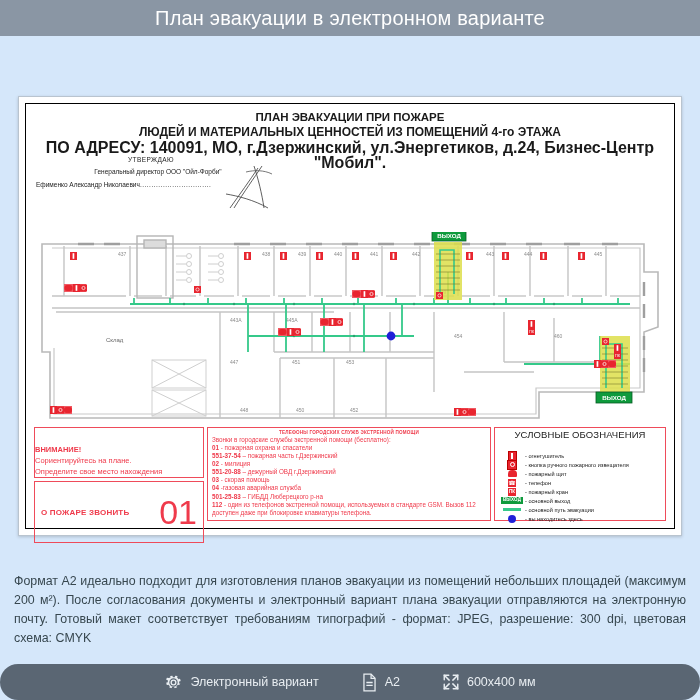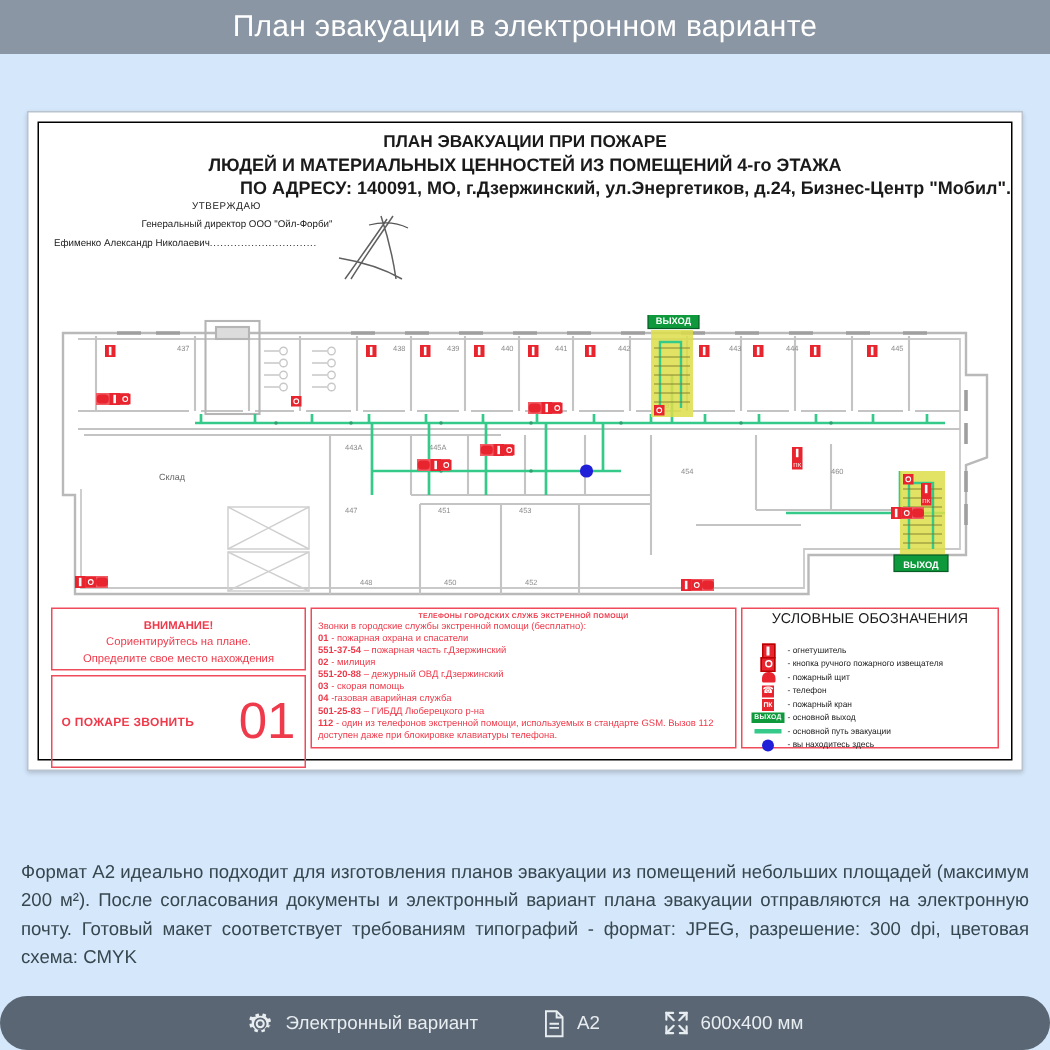--- a/index.html
+++ b/index.html
@@ -30,21 +30,21 @@
   
   .page {
     position: relative;
     height: 664px;
     background: #d5e7fa;
   }
   
   .sheet {
     position: absolute;
     left: 18px;
-    top: 38px;
+    top: 60px;
     width: 664px;
     height: 440px;
     background: #ffffff;
     border: 1px solid #b9c4cf;
     box-shadow: 0 1px 3px rgba(0,0,0,0.18);
     box-sizing: border-box;
   }
   .sheet-inner {
     position: absolute;
     left: 6px;
@@ -56,21 +56,21 @@
   }
   
   .plan-titles {
     position: absolute;
     left: 0; right: 0; top: 6px;
     text-align: center;
     color: #1a1a1a;
   }
   .plan-title-1 { font-size: 11.5px; font-weight: bold; line-height: 15px; }
   .plan-title-2 { font-size: 12px;  font-weight: bold; line-height: 15px; }
-  .plan-title-3 { font-size: 12px;  font-weight: bold; line-height: 15px; text-align: right; }
+  .plan-title-3 { font-size: 16px;  font-weight: bold; line-height: 15px; }
 
   
   .approve {
     position: absolute;
     left: 10px;
     top: 52px;
     width: 270px;
     font-size: 6.5px;
     color: #222;
   }
@@ -111,22 +111,22 @@
     flex-direction: column;
     gap: 3px;
     border: none;
   }
   .attn-top {
     border: 1px solid #ef4b5a;
     flex: 0 0 42px;
     color: #ef3a4b;
     font-size: 7.5px;
     line-height: 11px;
-    text-align: center;
-    padding-top: 5px;
+    text-align: left;
+    padding-top: 16px;
     box-sizing: border-box;
   }
   .attn-top .bold { font-weight: bold; }
   .attn-bottom {
     border: 1px solid #ef4b5a;
     flex: 1 1 auto;
     color: #ef3a4b;
     display: flex;
     align-items: center;
     padding: 13px 6px;

